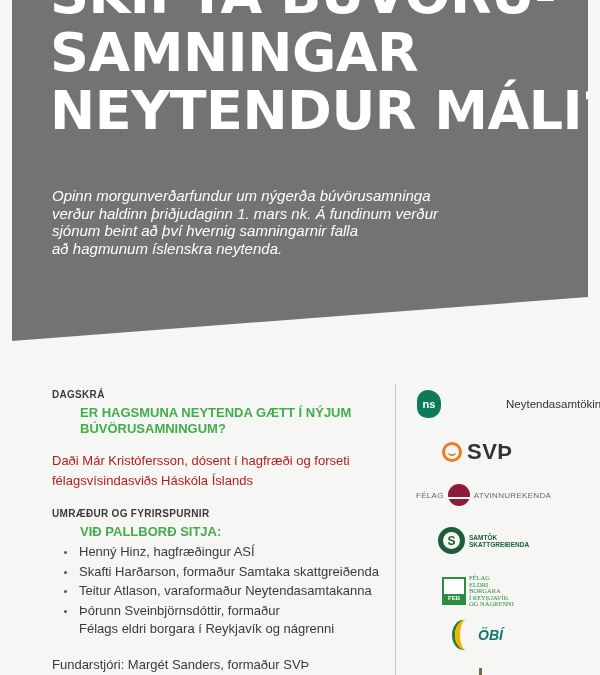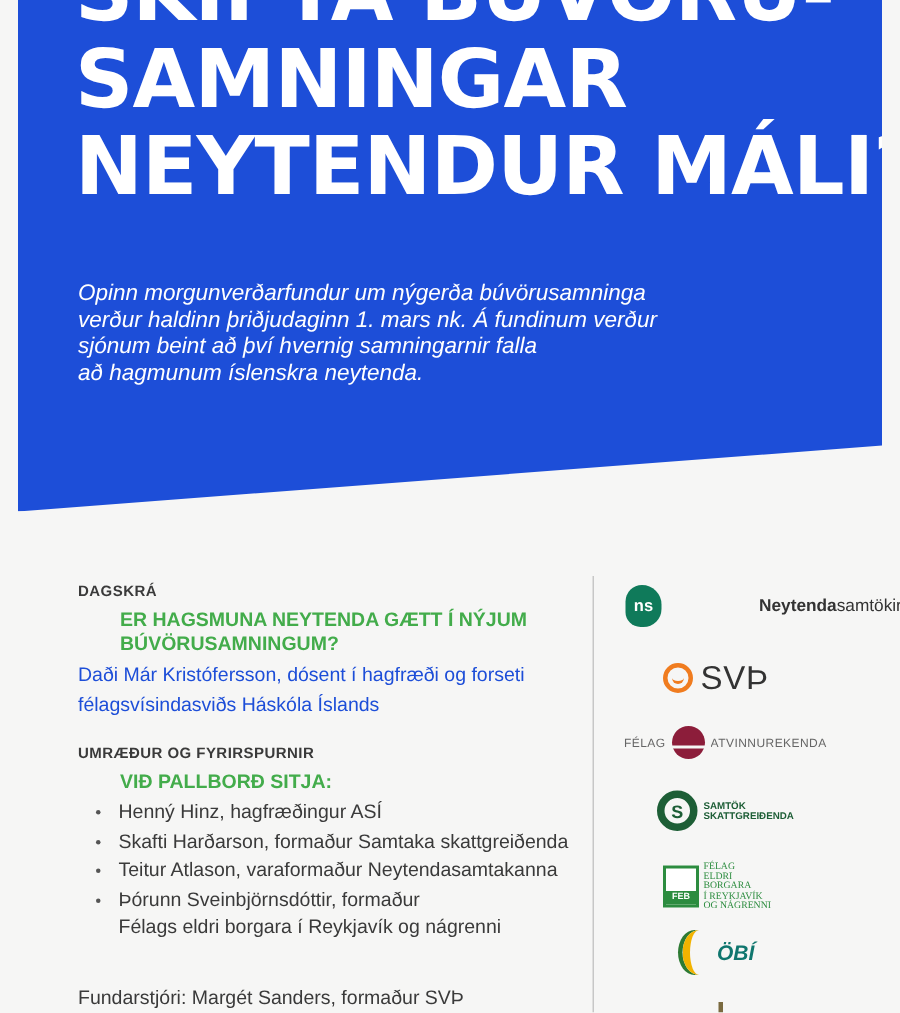--- a/index.html
+++ b/index.html
@@ -7,21 +7,21 @@
   body {
     background: #f6f6f5;
     font-family: "Liberation Sans", sans-serif;
     position: relative;
     color: #3a3a3a;
   }
   .hero {
     position: absolute;
     left: 12px; top: 0;
     width: 576px; height: 341px;
-    background: #1d4ed8;
+    background: #737373;
     clip-path: polygon(0 0, 100% 0, 100% 297px, 0 341px);
   }
   .hero-title {
     position: absolute;
     left: 38px; top: -34px;
     color: #ffffff;
     font-family: "DejaVu Sans", sans-serif;
     font-weight: bold;
     font-size: 54px;
     line-height: 58px;
@@ -55,22 +55,22 @@
     color: #43ac4b;
     font-weight: bold;
     font-size: 13px;
     line-height: 16px;
     margin-top: 3px;
     margin-left: 28px;
   }
   .speaker {
     font-size: 13px;
     line-height: 19.5px;
-    color: #1d4ed8;
-    margin-top: 3px;
+    color: #b91c1c;
+    margin-top: 14px;
   }
   .section2 { margin-top: 17px; }
   .panel-list { list-style: none; margin-top: 2px; margin-left: 12px; }
   .panel-list li {
     position: relative;
     padding-left: 15px;
     font-size: 13px;
     line-height: 19.5px;
   }
   .panel-list li::before {
@@ -99,35 +99,35 @@
   .logo { position: absolute; display: flex; align-items: center; }
   .ns-logo { left: 417px; top: 390px; gap: 40px; }
   .ns-mark {
     width: 24px; height: 28px;
     background: #0f7a5a;
     border-radius: 11px 13px 12px 10px;
     display: flex; align-items: center; justify-content: center;
     color: #fff; font-size: 11px; font-weight: bold;
   }
   .ns-text { margin-left: 5px; font-size: 11.5px; color: #333; }
-  .ns-text b { font-weight: bold; padding-left: 20px; }
+  .ns-text b { font-weight: normal; padding-left: 20px; }
   .svp-logo { left: 442px; top: 439px; }
   .svp-mark {
     width: 20px; height: 20px;
     border: 3px solid #f07c1f;
     border-radius: 50%;
     position: relative;
   }
   .svp-mark::after {
     content: ""; position: absolute;
     left: 3px; top: 4px; width: 8px; height: 5px;
     border-bottom: 2px solid #f07c1f;
     border-radius: 0 0 6px 6px;
   }
-  .svp-text { margin-left: 5px; font-size: 22px; font-weight: normal; color: #333; letter-spacing: 0.5px; }
+  .svp-text { margin-left: 5px; font-size: 22px; font-weight: bold; color: #333; letter-spacing: 0.5px; }
   .fa-logo { left: 416px; top: 484px; }
   .fa-text { font-size: 8px; color: #666; letter-spacing: 0.3px; }
   .fa-mark {
     width: 22px; height: 22px; margin: 0 4px;
     background: #8c1d3a; border-radius: 50%;
     position: relative;
   }
   .fa-mark::after {
     content: ""; position: absolute; left: -4px; right: -4px; top: 13px; height: 2px; background: #f6f6f5;
   }

